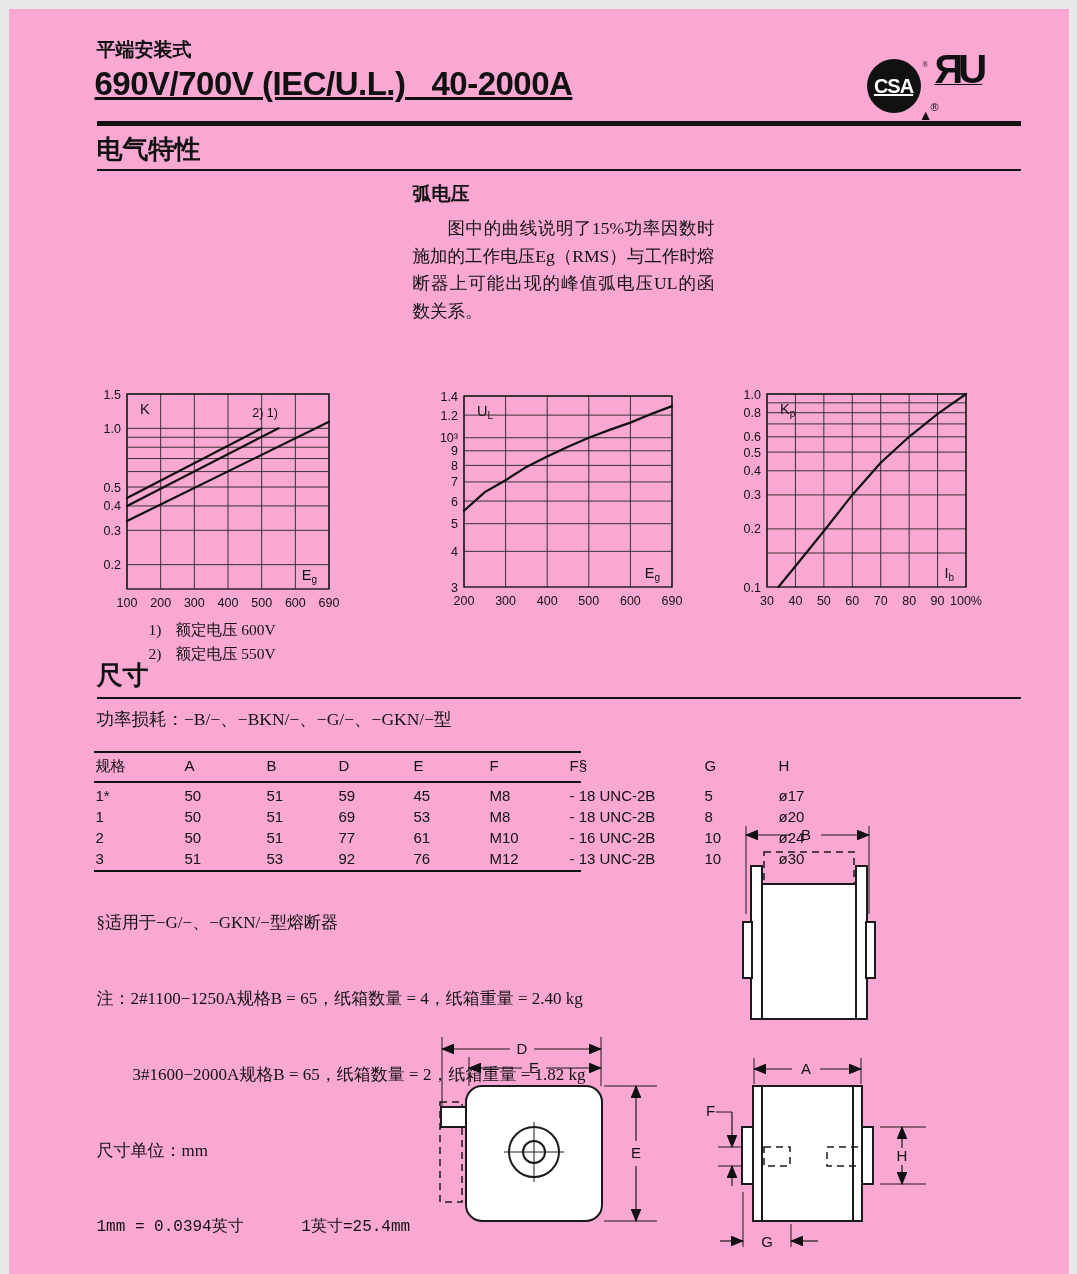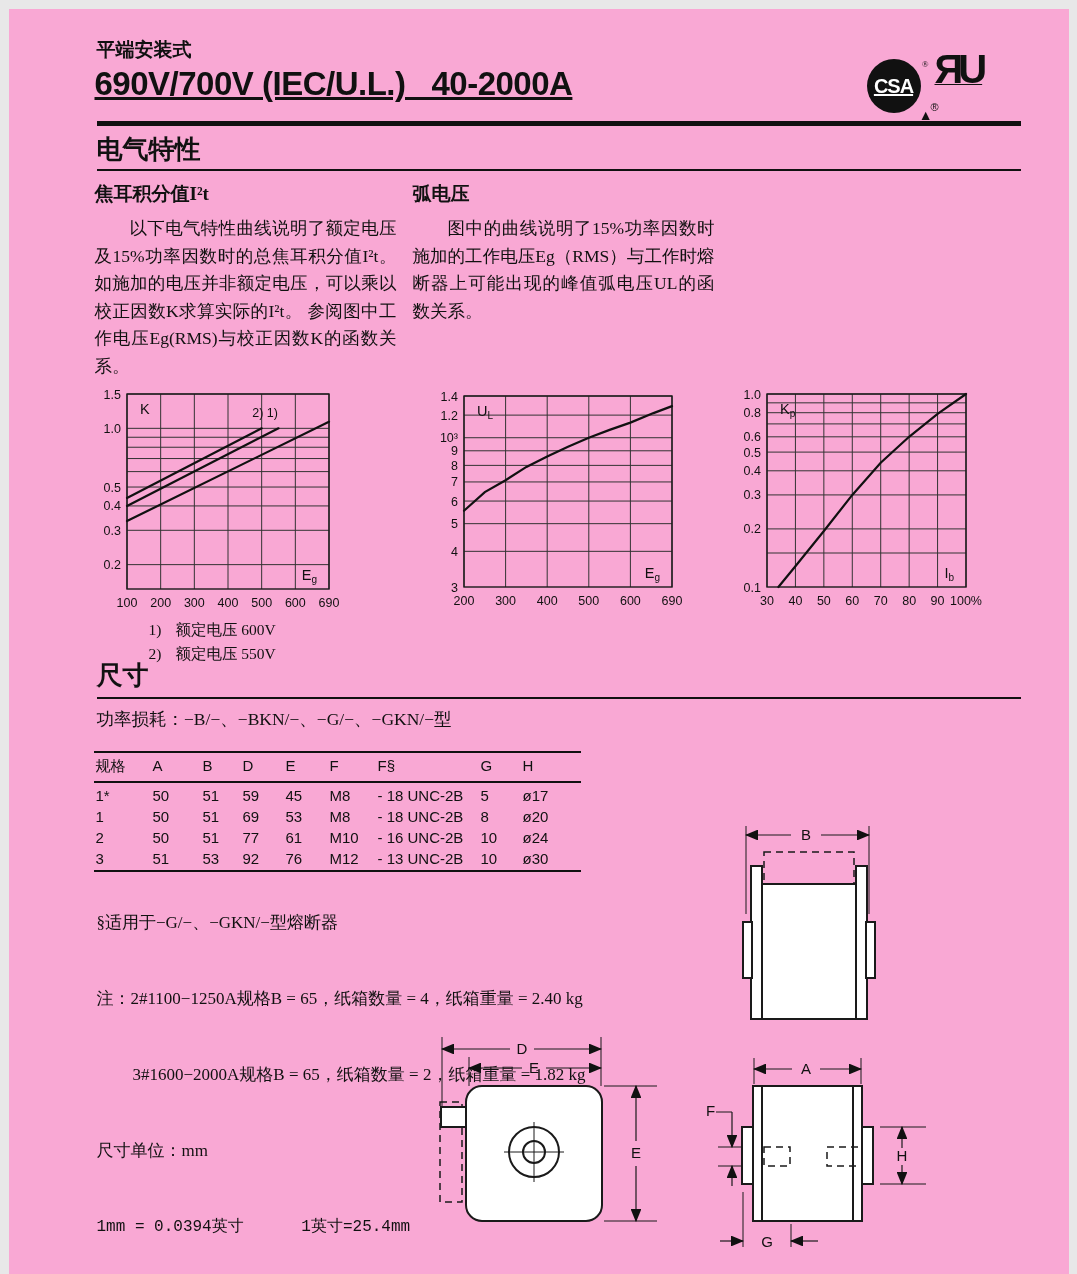--- a/index.html
+++ b/index.html
@@ -31,21 +31,21 @@
   .tick{font-size:12.5px;font-family:"Liberation Sans","DejaVu Sans",sans-serif;fill:#111;}
   .inlab{font-size:14.5px;font-family:"Liberation Sans","DejaVu Sans",sans-serif;fill:#111;}
   .inlab .s{font-size:10px;}
   .series{fill:none;stroke:#111;stroke-width:2.2;stroke-linecap:round;}
   .cnote{left:140px;font-size:15.5px;text-align:center;}
   .cnote .num{margin-right:14px;}
   
   .dims-sub{left:88px;top:698px;font-size:17.5px;}
   #dim-table{left:85px;top:742px;width:487px;border-top:2px solid #111;border-bottom:2px solid #111;
       font-family:"Liberation Sans","DejaVu Sans",sans-serif;font-size:15px;}
-  .t-head,.t-row{display:grid;grid-template-columns:57px 50px 40px 43px 44px 48px 103px 42px 60px;}
+  .t-head,.t-row{display:grid;grid-template-columns:57px 50px 40px 43px 44px 48px 103px 42px 60px;gap:32px;}
   .t-head{border-bottom:2px solid #111;}
   .t-head div{padding:4px 0 5px 2px;}
   .t-row div{padding:1.5px 0 1.5px 2px;line-height:18px;}
   .t-row:first-child div{padding-top:4px;}
   .tnotes{left:88px;top:850px;font-size:17px;line-height:25.4px;white-space:pre;}
   .tnotes .ind{padding-left:36px;}
   .tnotes .last{font-family:Liberation Mono, monospace;font-size:16px;}
   
   svg.drawing{position:absolute;overflow:visible;}
   .part{fill:#fff;stroke:#1a1a1a;stroke-width:2;}
@@ -72,24 +72,20 @@
   <div class="abs ul sans">
     <span class="ul-reg">®</span>
     <span class="ul-mark">ЯU</span>
   </div>
 
   <div class="abs rule-thick"></div>
 
   <div class="abs sec-title" style="top:123px">电气特性</div>
   <div class="abs rule-thin" style="top:160px"></div>
 
-  <div class="abs col" style="left:86px">
-    <h3>焦耳积分值I²t</h3>
-    <p>以下电气特性曲线说明了额定电压及15%功率因数时的总焦耳积分值I²t。如施加的电压并非额定电压，可以乘以校正因数K求算实际的I²t。 参阅图中工作电压Eg(RMS)与校正因数K的函数关系。</p>
-  </div>
   <div class="abs col" style="left:404px">
     <h3>弧电压</h3>
     <p>图中的曲线说明了15%功率因数时施加的工作电压Eg（RMS）与工作时熔断器上可能出现的峰值弧电压UL的函数关系。</p>
   </div>
 
   <svg class="chart" id="chart-0" width="252" height="232" style="left:83px;top:376px">
       <line x1="35" y1="9" x2="35" y2="204" class="grid"></line>
       <line x1="68.66666666666666" y1="9" x2="68.66666666666666" y2="204" class="grid"></line>
       <line x1="102.33333333333333" y1="9" x2="102.33333333333333" y2="204" class="grid"></line>
       <line x1="136" y1="9" x2="136" y2="204" class="grid"></line>

